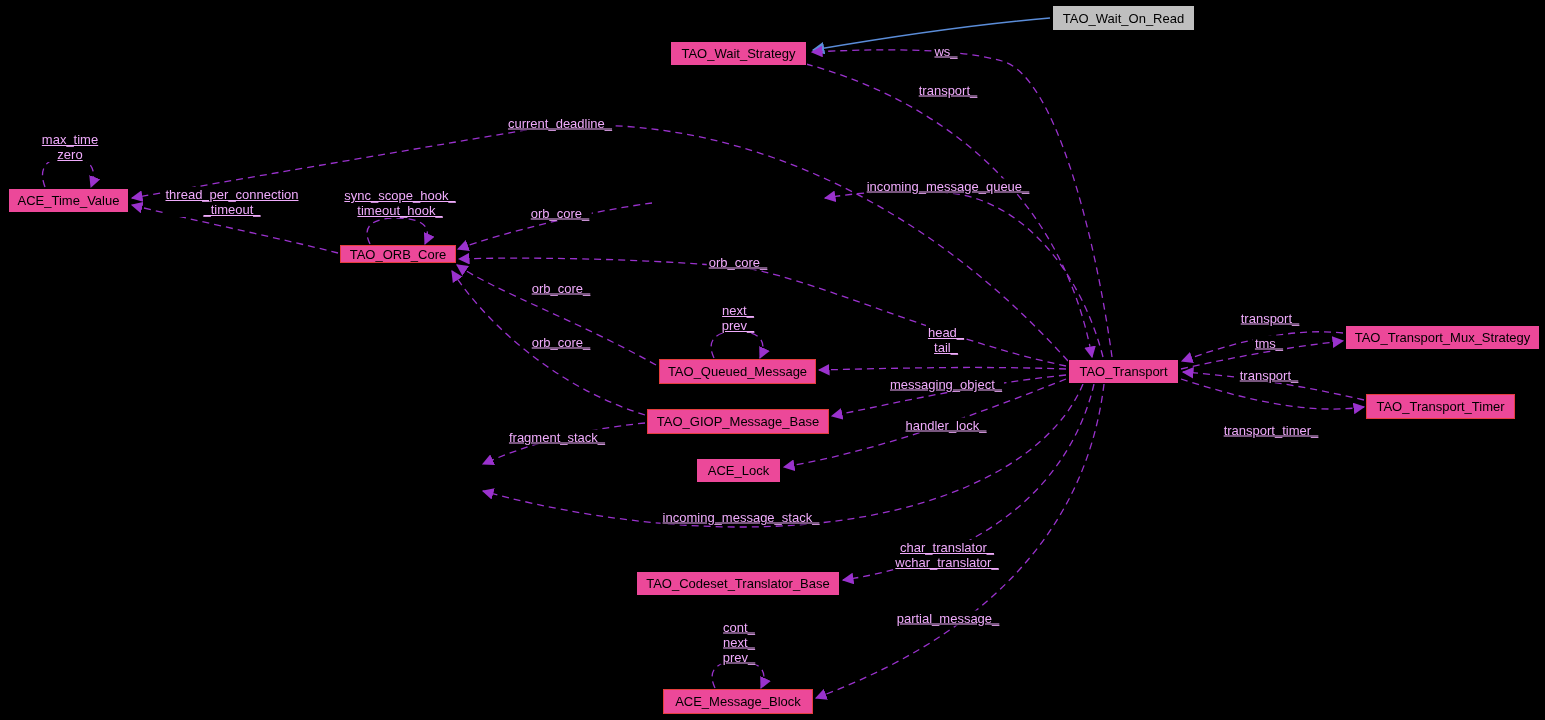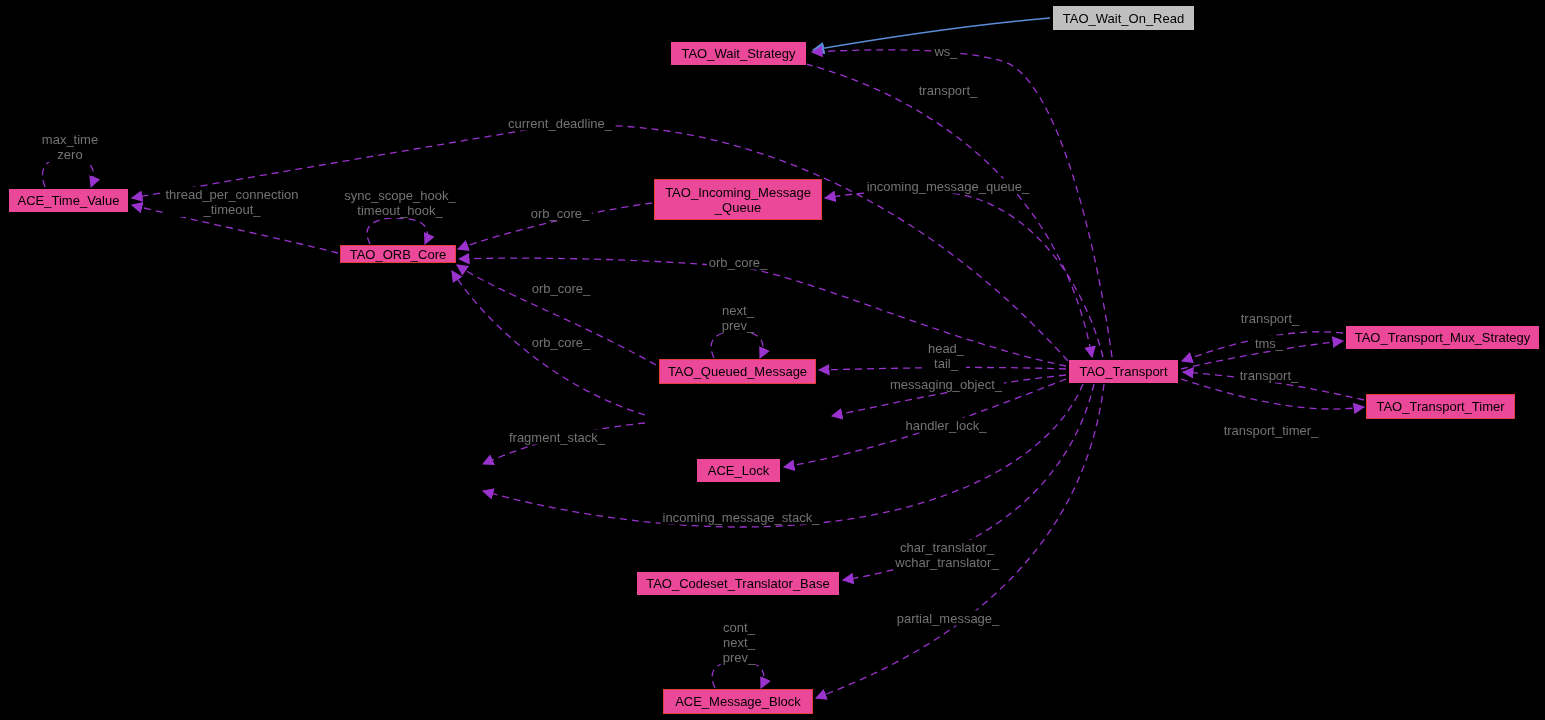--- a/index.html
+++ b/index.html
@@ -45,27 +45,28 @@
     justify-content: center;
     text-align: center;
     white-space: pre-line;
     cursor: pointer;
   }
   .node.red { border-color: var(--node-red, #e53e3e); }
   .node.gray { background: var(--node-gray-fill, #bfbfbf); }
   .edge-label {
     position: absolute;
     transform: translate(-50%, -50%);
-    color: #737373;
+    color: #f0abfc;
     background: var(--bg, #000000);
     font-size: 13px;
     line-height: 15px;
     text-align: center;
     white-space: pre-line;
     padding: 0 2px;
+    text-decoration: underline;
   }
 </style>
 </head>
 <body>
 
 <div class="canvas">
 
   <svg class="edges" xmlns="http://www.w3.org/2000/svg" viewBox="0 0 1545 720">
     <defs>
       <marker id="arrow-purple" viewBox="0 0 10 10" refX="9" refY="5" markerWidth="9" markerHeight="9" orient="auto">
@@ -105,23 +106,22 @@
     <path class="edge" d="M1343,333 C1288,327 1230,344 1182,361" marker-end="url(#arrow-purple)"></path>
     <path class="edge" d="M1181,369 C1235,357 1288,347 1343,341" marker-end="url(#arrow-purple)"></path>
     <path class="edge" d="M1364,400 C1305,386 1240,376 1183,372" marker-end="url(#arrow-purple)"></path>
     <path class="edge" d="M1181,379 C1240,398 1305,415 1364,407" marker-end="url(#arrow-purple)"></path>
   </svg>
 
   <div class="node gray" style="left:1052px;top:5px;width:143px;height:26px">TAO_Wait_On_Read</div>
   <div class="node" style="left:670px;top:41px;width:137px;height:25px">TAO_Wait_Strategy</div>
   <div class="node" style="left:8px;top:188px;width:121px;height:25px">ACE_Time_Value</div>
   <div class="node red" style="left:340px;top:245px;width:116px;height:18px">TAO_ORB_Core</div>
-  <div class="node red" style="left:654px;top:179px;width:168px;height:41px">TAO_Incoming_Message
-_Queue</div>
   <div class="node red" style="left:659px;top:359px;width:157px;height:25px">TAO_Queued_Message</div>
+  <div class="node red" style="left:647px;top:409px;width:182px;height:25px">TAO_GIOP_Message_Base</div>
   <div class="node" style="left:696px;top:458px;width:85px;height:25px">ACE_Lock</div>
   <div class="node" style="left:636px;top:571px;width:204px;height:25px">TAO_Codeset_Translator_Base</div>
   <div class="node red" style="left:663px;top:689px;width:150px;height:25px">ACE_Message_Block</div>
   <div class="node" style="left:1068px;top:359px;width:111px;height:25px">TAO_Transport</div>
   <div class="node" style="left:1345px;top:325px;width:195px;height:25px">TAO_Transport_Mux_Strategy</div>
   <div class="node red" style="left:1366px;top:394px;width:149px;height:25px">TAO_Transport_Timer</div>
 
   <div class="edge-label" style="left:946px;top:51px">ws_</div>
   <div class="edge-label" style="left:948px;top:90px">transport_</div>
   <div class="edge-label" style="left:70px;top:147px">max_time
@@ -131,21 +131,21 @@
 _timeout_</div>
   <div class="edge-label" style="left:400px;top:203px">sync_scope_hook_
 timeout_hook_</div>
   <div class="edge-label" style="left:560px;top:213px">orb_core_</div>
   <div class="edge-label" style="left:948px;top:186px">incoming_message_queue_</div>
   <div class="edge-label" style="left:738px;top:262px">orb_core_</div>
   <div class="edge-label" style="left:561px;top:288px">orb_core_</div>
   <div class="edge-label" style="left:561px;top:342px">orb_core_</div>
   <div class="edge-label" style="left:738px;top:318px">next_
 prev_</div>
-  <div class="edge-label" style="left:946px;top:356px">head_
+  <div class="edge-label" style="left:946px;top:340px">head_
 tail_</div>
   <div class="edge-label" style="left:946px;top:384px">messaging_object_</div>
   <div class="edge-label" style="left:557px;top:437px">fragment_stack_</div>
   <div class="edge-label" style="left:946px;top:425px">handler_lock_</div>
   <div class="edge-label" style="left:741px;top:517px">incoming_message_stack_</div>
   <div class="edge-label" style="left:947px;top:555px">char_translator_
 wchar_translator_</div>
   <div class="edge-label" style="left:948px;top:618px">partial_message_</div>
   <div class="edge-label" style="left:739px;top:642px">cont_
 next_

